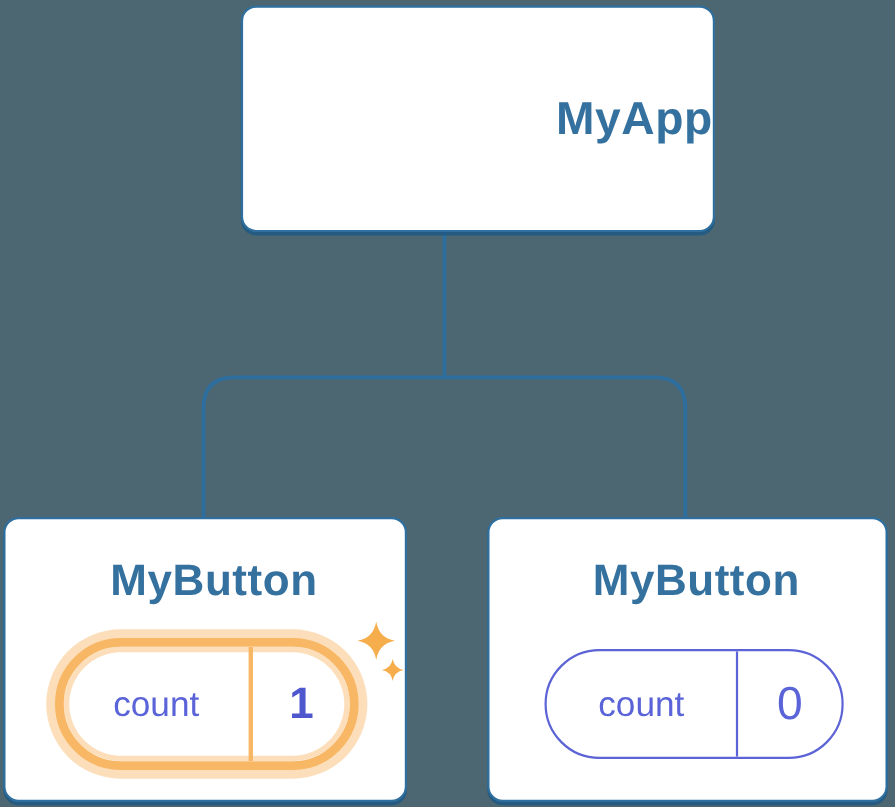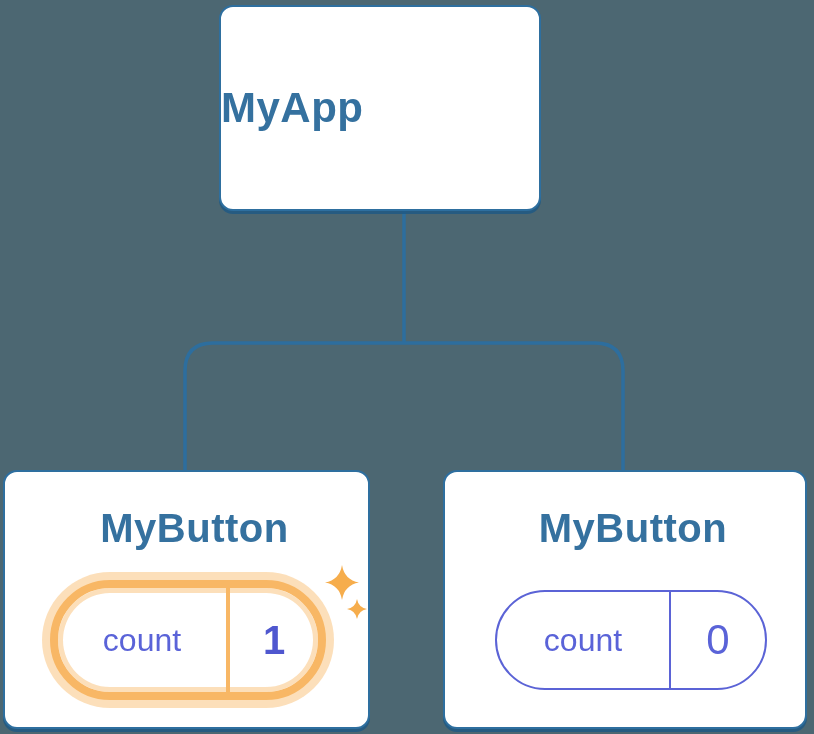--- a/index.html
+++ b/index.html
@@ -35,24 +35,24 @@
 
   .node {
     position: absolute;
     background: var(--node-background);
     border: 2.5px solid var(--node-border);
     border-radius: 14px;
     box-shadow: 0 3px 0 rgba(32, 89, 132, 0.85);
   }
   .node-root {
     left: 219px; top: 5px;
-    width: 322px; height: 206px;
+    width: 431px; height: 206px;
     display: flex;
     align-items: center;
-    justify-content: flex-start;
+    justify-content: flex-end;
   }
   .node-root .node-label {
     font-size: 42px;
     font-weight: bold;
     color: var(--node-title);
     letter-spacing: 0.5px;
   }
   .node-child-left  { left: 3px;   top: 470px; width: 367px; height: 259px; }
   .node-child-right { left: 443px; top: 470px; width: 364px; height: 259px; }
 

